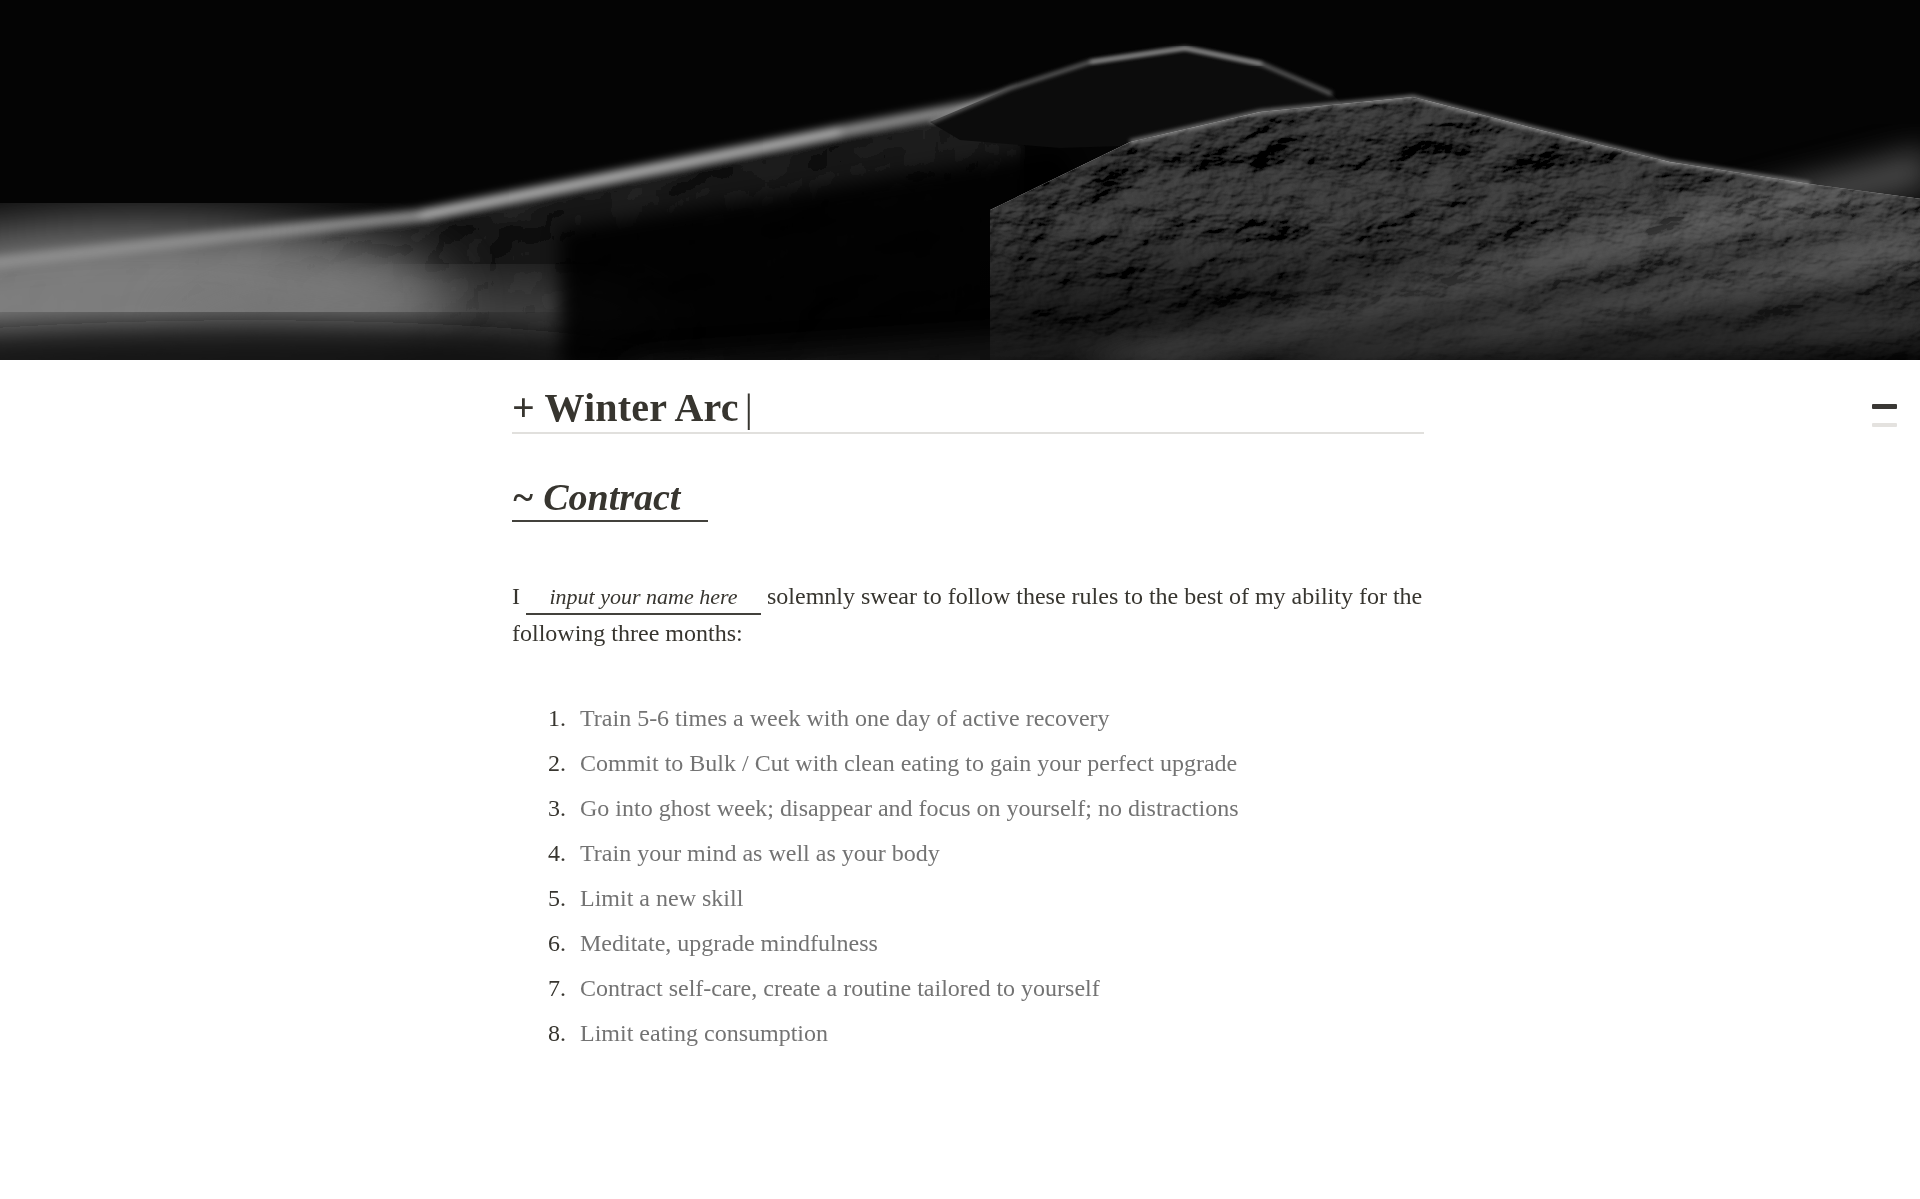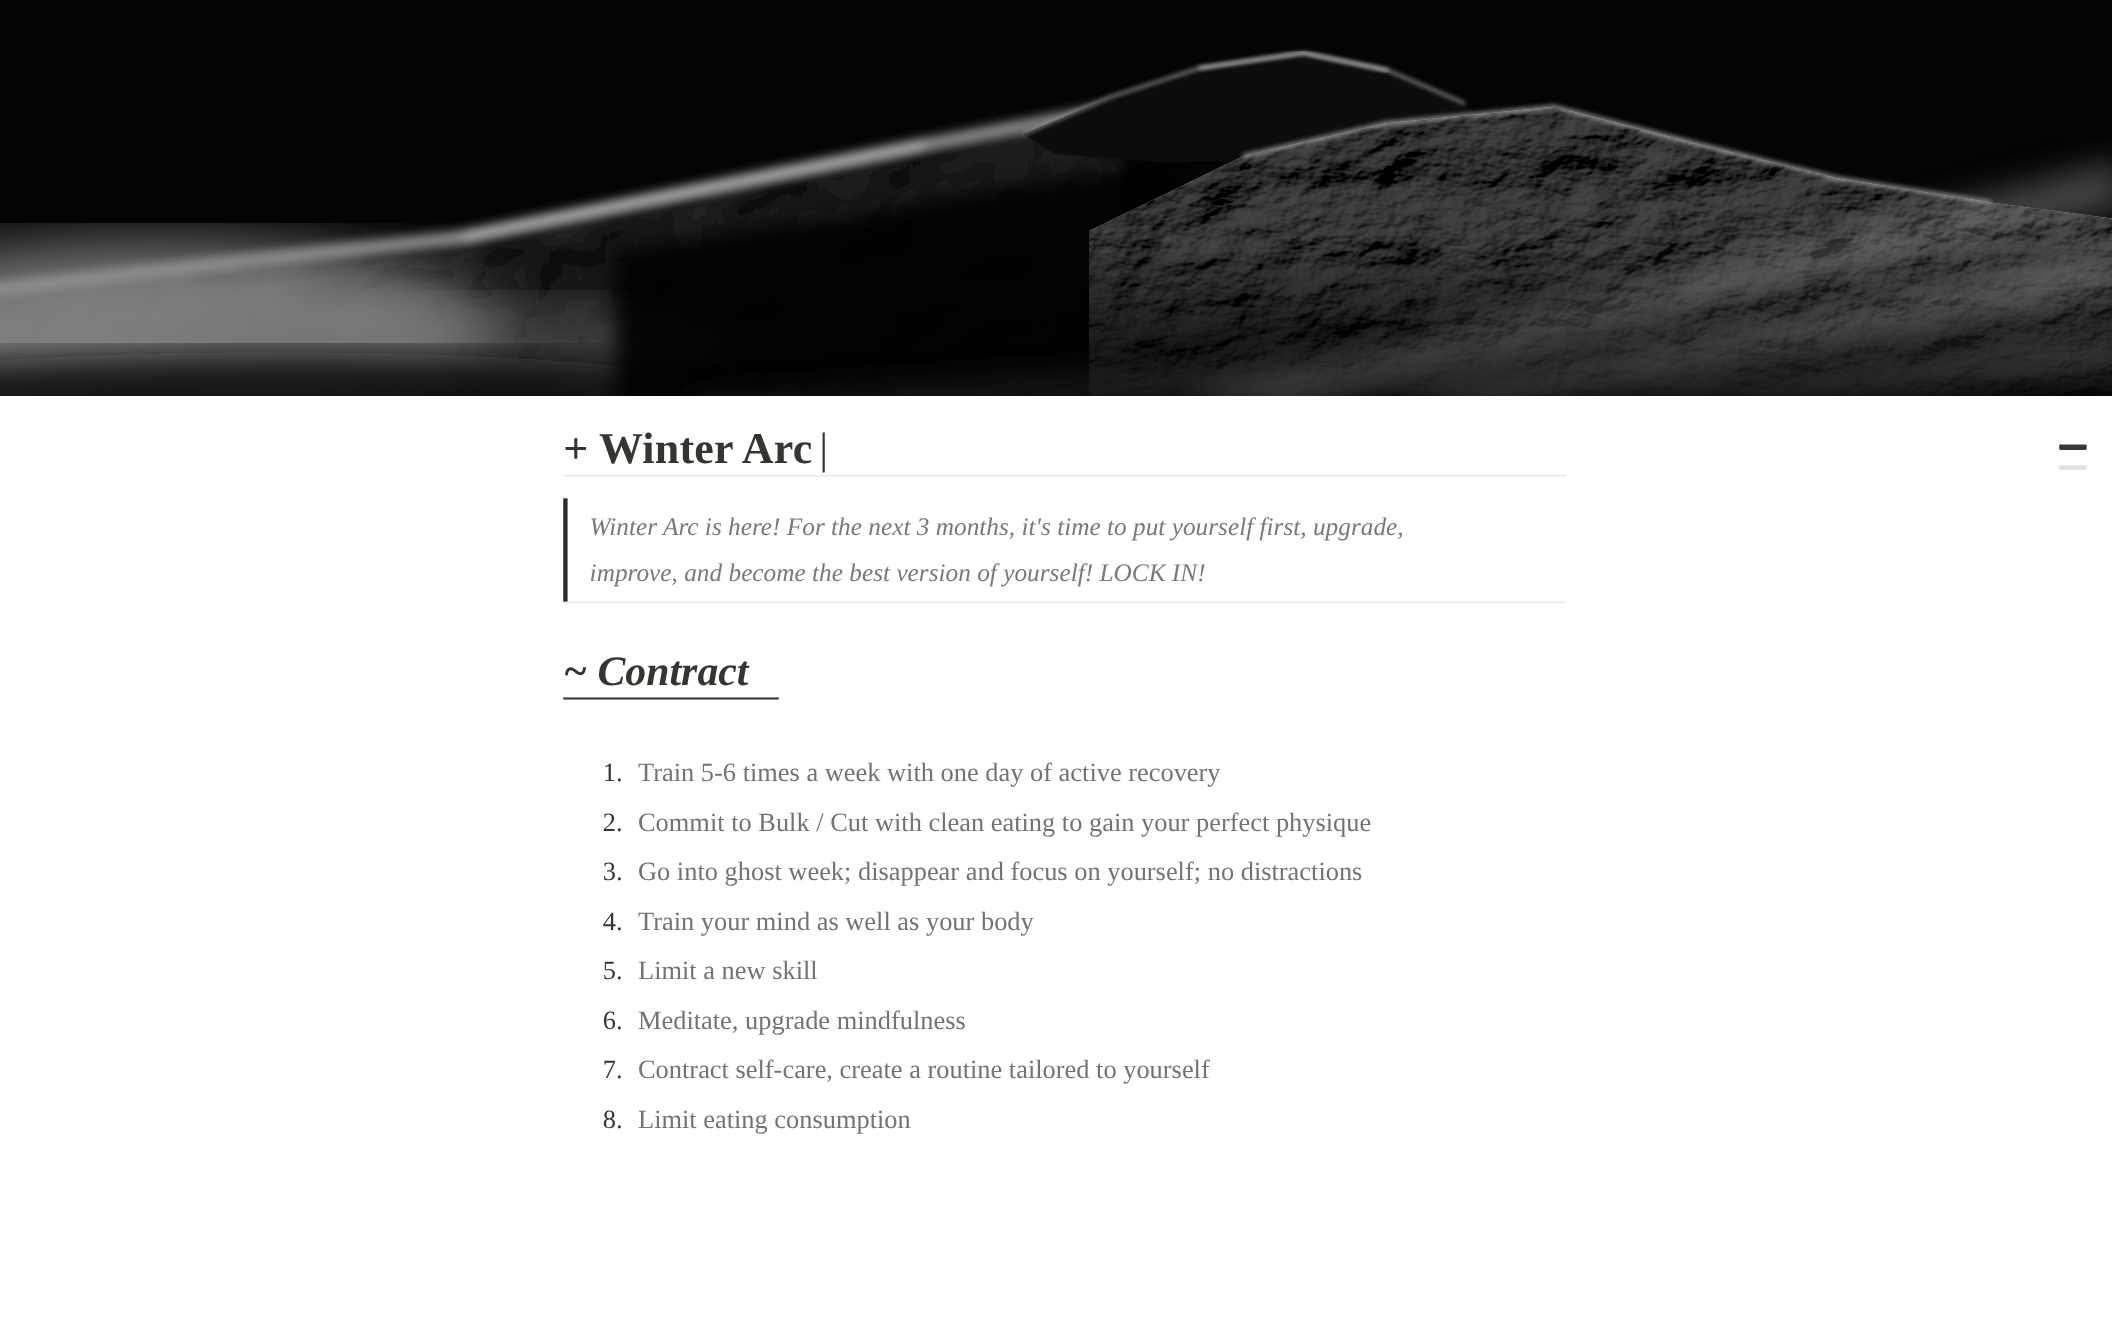--- a/index.html
+++ b/index.html
@@ -168,35 +168,32 @@
     <div class="toc-bar active"></div>
     <div class="toc-bar inactive"></div>
   </div>
 
   <div class="content">
 
     <h1 class="title"><span>+ Winter Arc</span><span class="cursor">|</span></h1>
 
     <hr class="divider divider-top">
 
-    <blockquote class="quote">
-      <span class="quote-line">Winter Arc is here! For the next 3 months, it's time to put yourself first, upgrade,</span>
-      <span class="quote-line">improve, and become the best version of yourself! LOCK IN!</span>
-    </blockquote>
 
     <hr class="divider divider-bottom">
 
     <h2 class="section-heading">
       <span class="underlined">~ Contract</span>
     </h2>
 
+    <p class="pledge"><span>I</span><span class="name-blank">input your name here</span><span>solemnly swear to follow these rules to the best of my ability for the</span><span class="pledge-line2">following three months:</span></p>
 
     <ol class="rules">
         <li>Train 5-6 times a week with one day of active recovery</li>
-        <li>Commit to Bulk / Cut with clean eating to gain your perfect physique</li>
+        <li>Commit to Bulk / Cut with clean eating to gain your perfect upgrade</li>
         <li>Go into ghost week; disappear and focus on yourself; no distractions</li>
         <li>Train your mind as well as your body</li>
         <li>Limit a new skill</li>
         <li>Meditate, upgrade mindfulness</li>
         <li>Contract self-care, create a routine tailored to yourself</li>
         <li>Limit eating consumption</li>
       </ol>
 
   </div>
 </div>

